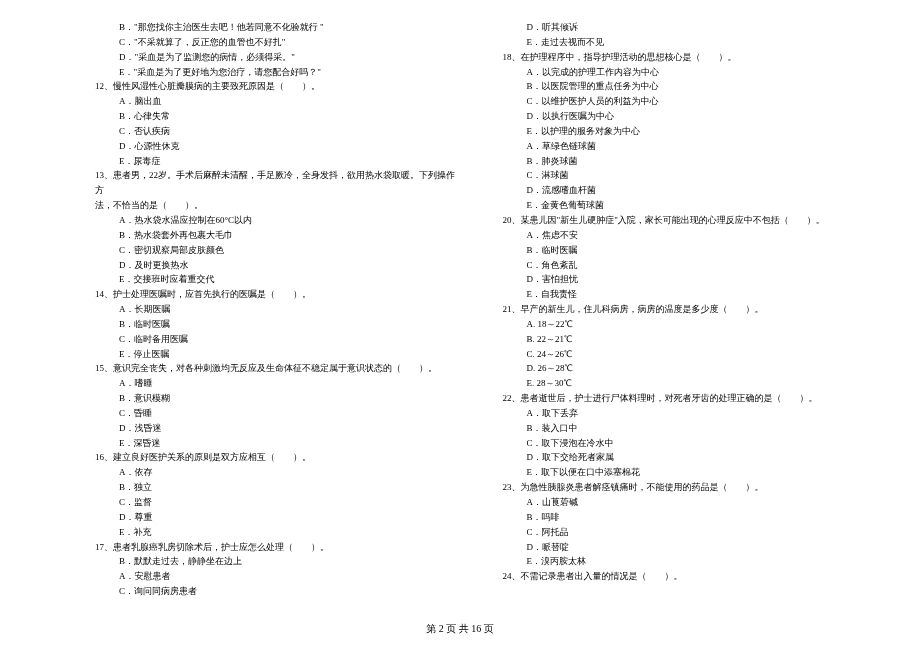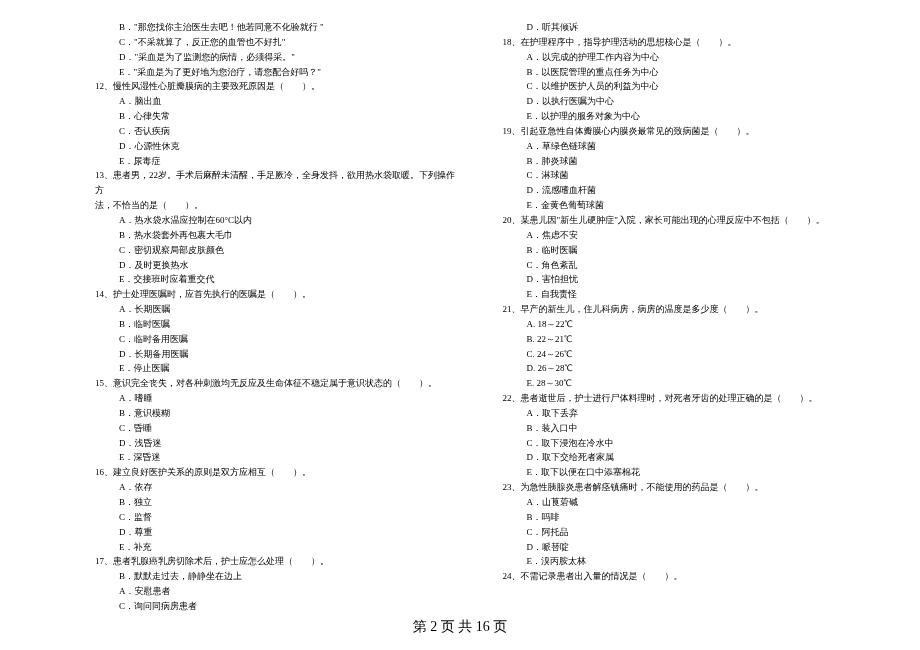--- a/index.html
+++ b/index.html
@@ -24,21 +24,21 @@
     }
     .option-line { padding-left: 24px; }
     .question-line { padding-left: 0; }
     .sub-line { padding-left: 0; }
     .footer {
       position: absolute;
       bottom: 14px;
       left: 0;
       right: 0;
       text-align: center;
-      font-size: 14px;
+      font-size: 10px;
     }
   </style>
 </head>
 <body>
 
 <div class="page-container">
   <div class="column" id="left-col">
       <div class="option-line">B．"那您找你主治医生去吧！他若同意不化验就行 "</div>
       <div class="option-line">C．"不采就算了，反正您的血管也不好扎"</div>
       <div class="option-line">D．"采血是为了监测您的病情，必须得采。"</div>
@@ -53,48 +53,47 @@
       <div class="sub-line">法，不恰当的是（　　）。</div>
       <div class="option-line">A．热水袋水温应控制在60°C以内</div>
       <div class="option-line">B．热水袋套外再包裹大毛巾</div>
       <div class="option-line">C．密切观察局部皮肤颜色</div>
       <div class="option-line">D．及时更换热水</div>
       <div class="option-line">E．交接班时应着重交代</div>
       <div class="question-line">14、护士处理医嘱时，应首先执行的医嘱是（　　）。</div>
       <div class="option-line">A．长期医嘱</div>
       <div class="option-line">B．临时医嘱</div>
       <div class="option-line">C．临时备用医嘱</div>
-      <div class="option-line">D．长期备用医嘱</div>
       <div class="option-line">E．停止医嘱</div>
       <div class="question-line">15、意识完全丧失，对各种刺激均无反应及生命体征不稳定属于意识状态的（　　）。</div>
       <div class="option-line">A．嗜睡</div>
       <div class="option-line">B．意识模糊</div>
       <div class="option-line">C．昏睡</div>
       <div class="option-line">D．浅昏迷</div>
       <div class="option-line">E．深昏迷</div>
       <div class="question-line">16、建立良好医护关系的原则是双方应相互（　　）。</div>
       <div class="option-line">A．依存</div>
       <div class="option-line">B．独立</div>
       <div class="option-line">C．监督</div>
       <div class="option-line">D．尊重</div>
       <div class="option-line">E．补充</div>
       <div class="question-line">17、患者乳腺癌乳房切除术后，护士应怎么处理（　　）。</div>
       <div class="option-line">B．默默走过去，静静坐在边上</div>
       <div class="option-line">A．安慰患者</div>
       <div class="option-line">C．询问同病房患者</div>
     </div>
   <div class="column" id="right-col">
       <div class="option-line">D．听其倾诉</div>
+      <div class="option-line">E．走过去视而不见</div>
       <div class="question-line">18、在护理程序中，指导护理活动的思想核心是（　　）。</div>
       <div class="option-line">A．以完成的护理工作内容为中心</div>
       <div class="option-line">B．以医院管理的重点任务为中心</div>
       <div class="option-line">C．以维护医护人员的利益为中心</div>
       <div class="option-line">D．以执行医嘱为中心</div>
       <div class="option-line">E．以护理的服务对象为中心</div>
-      <div class="question-line">19、引起亚急性自体瓣膜心内膜炎最常见的致病菌是（　　）。</div>
       <div class="option-line">A．草绿色链球菌</div>
       <div class="option-line">B．肺炎球菌</div>
       <div class="option-line">C．淋球菌</div>
       <div class="option-line">D．流感嗜血杆菌</div>
       <div class="option-line">E．金黄色葡萄球菌</div>
       <div class="question-line">20、某患儿因"新生儿硬肿症"入院，家长可能出现的心理反应中不包括（　　）。</div>
       <div class="option-line">A．焦虑不安</div>
       <div class="option-line">B．临时医嘱</div>
       <div class="option-line">C．角色紊乱</div>
       <div class="option-line">D．害怕担忧</div>

